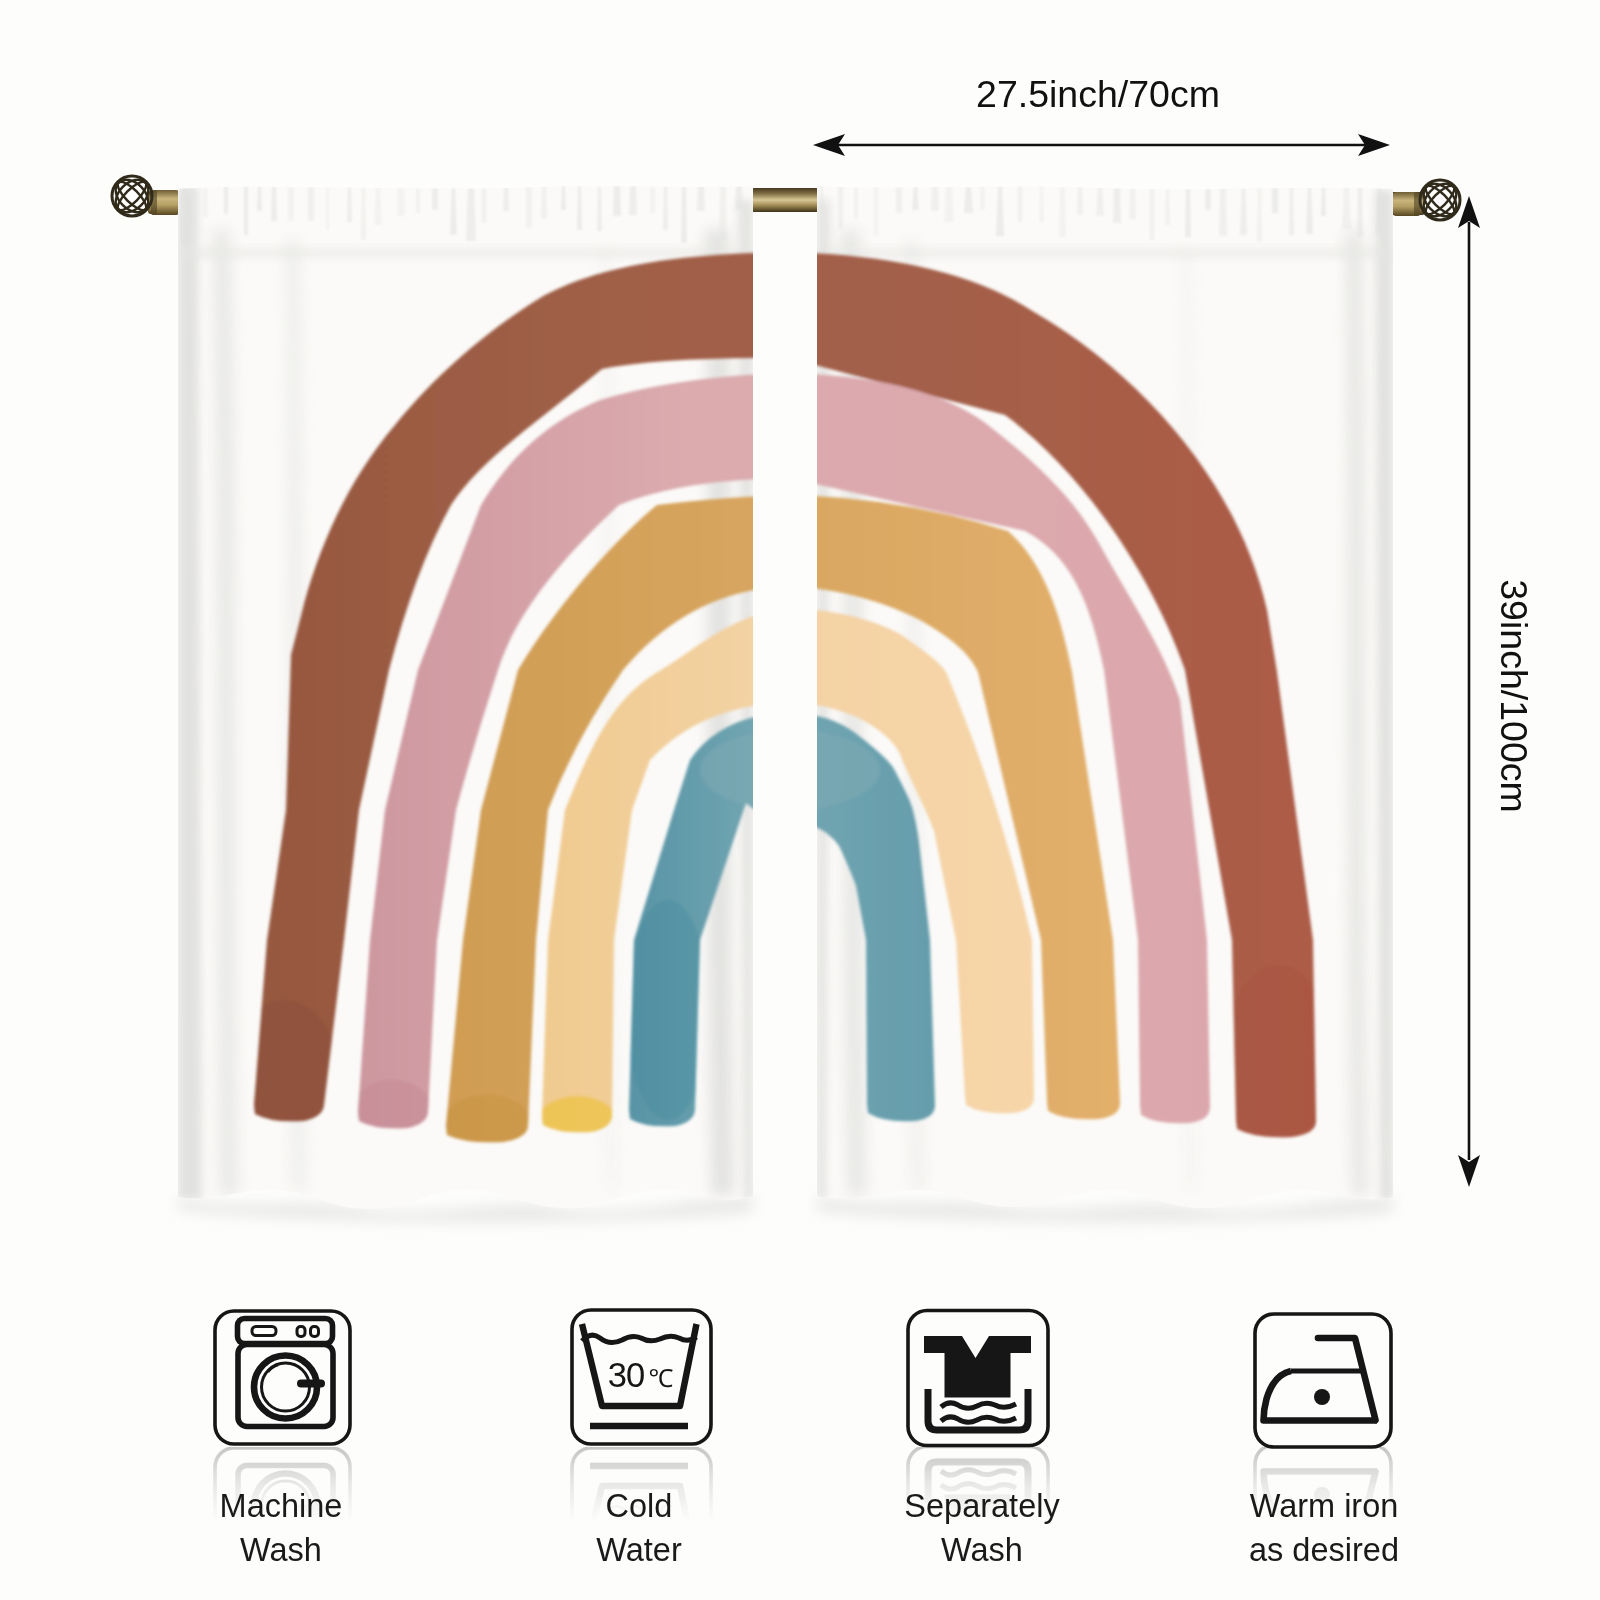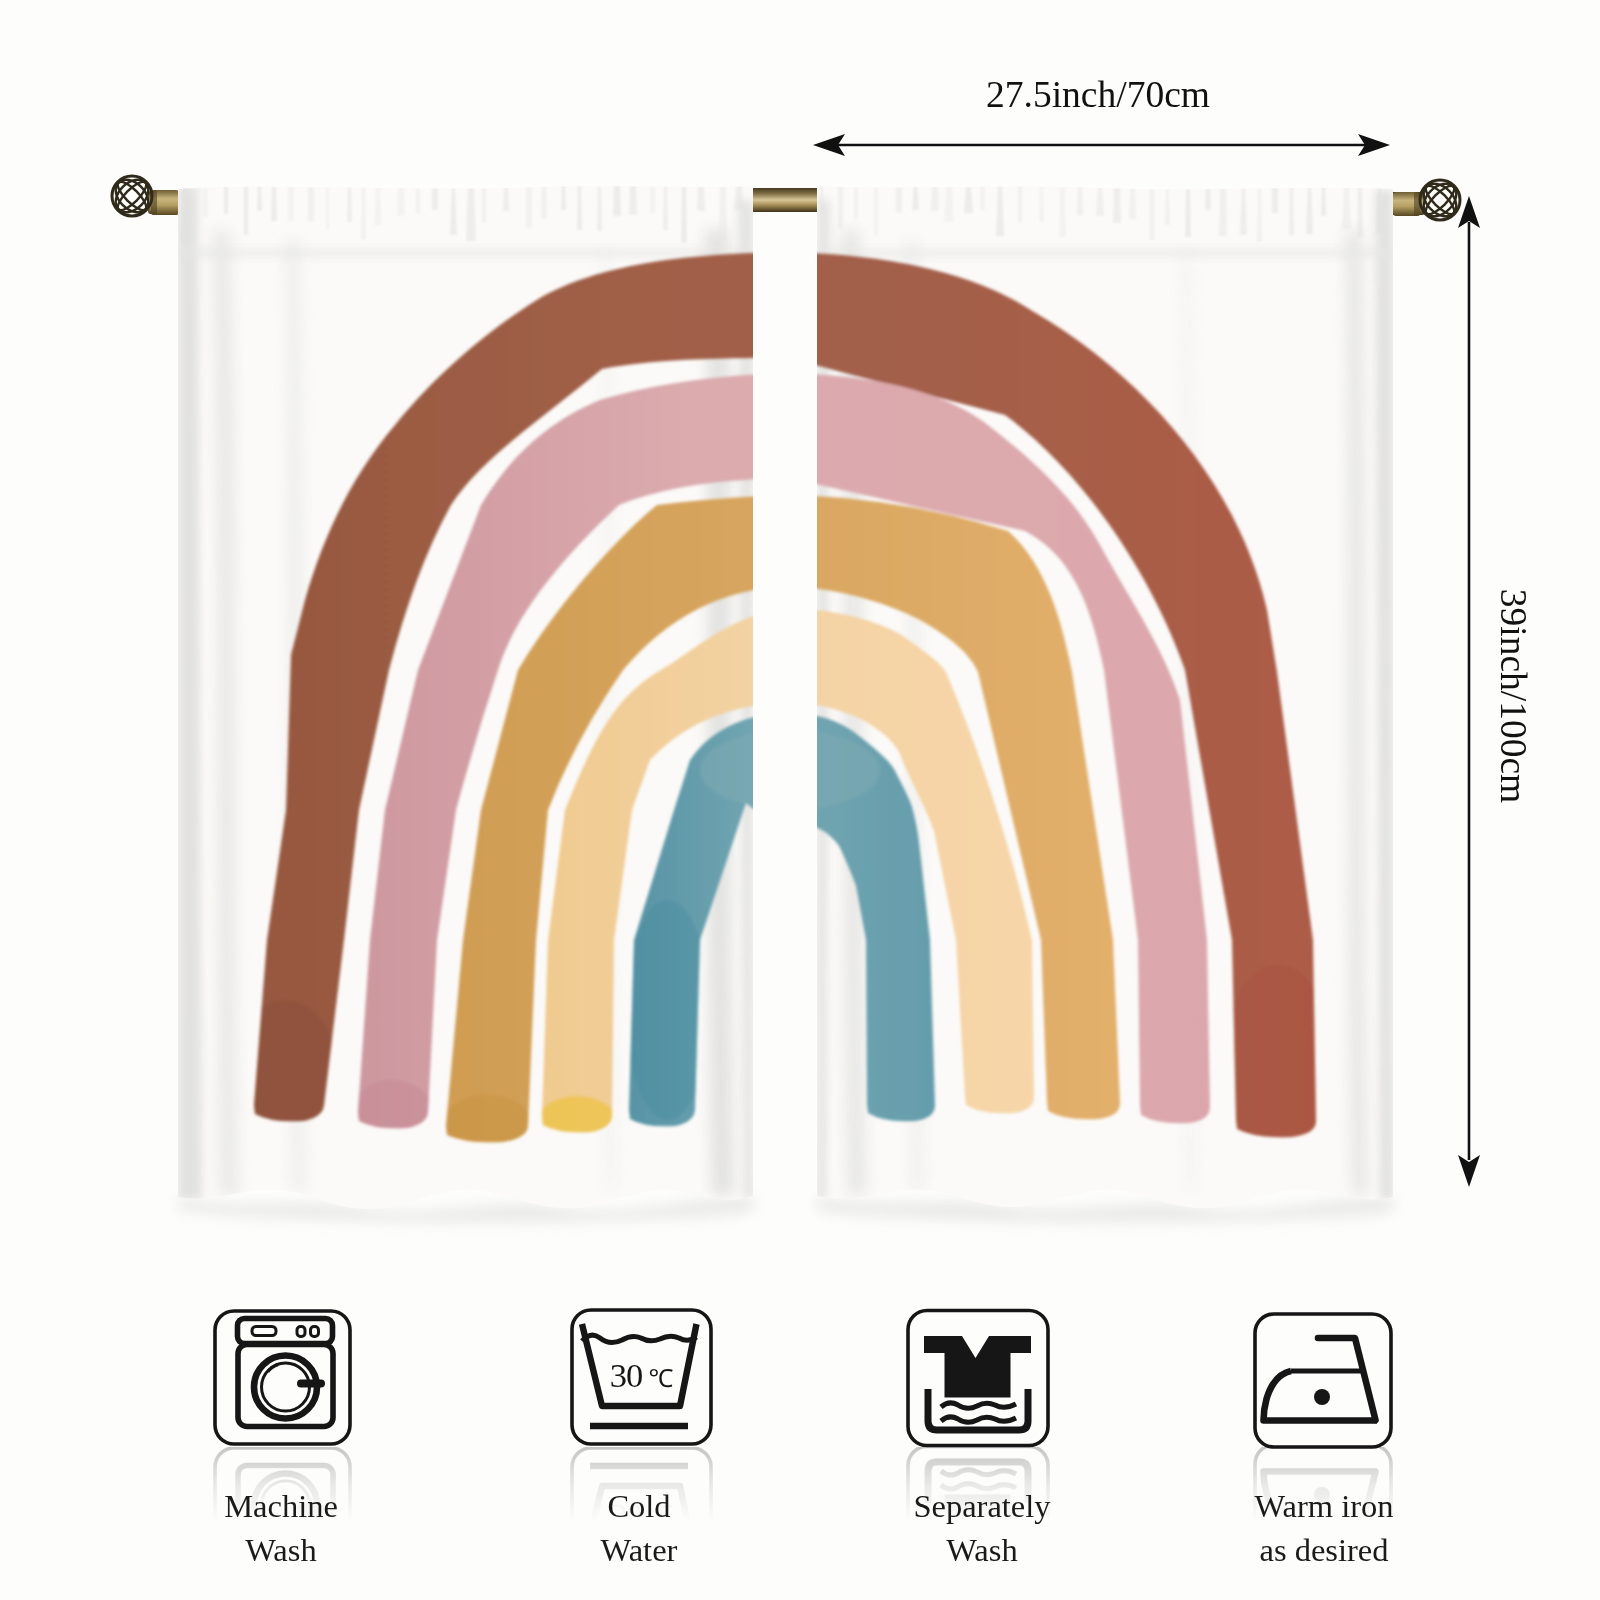--- a/index.html
+++ b/index.html
@@ -1,17 +1,17 @@
 <!DOCTYPE html>
 <html><head>
 <meta charset="utf-8">
 <style>
   html,body{margin:0;padding:0;background:#ffffff;}
   #page{width:1600px;height:1600px;position:relative;overflow:hidden;background:#fdfdfc;
-        font-family:Liberation Serif, serif;}
+        font-family:Liberation Sans, sans-serif;}
   svg{display:block;}
 </style>
 </head>
 <body>
 <div id="page">
 <svg width="1600" height="1600" viewBox="0 0 1600 1600" xmlns="http://www.w3.org/2000/svg">
 <defs>
   <linearGradient id="rodG" x1="0" y1="0" x2="0" y2="1">
     <stop offset="0" stop-color="#46391f"></stop>
     <stop offset="0.22" stop-color="#7c6b42"></stop>

